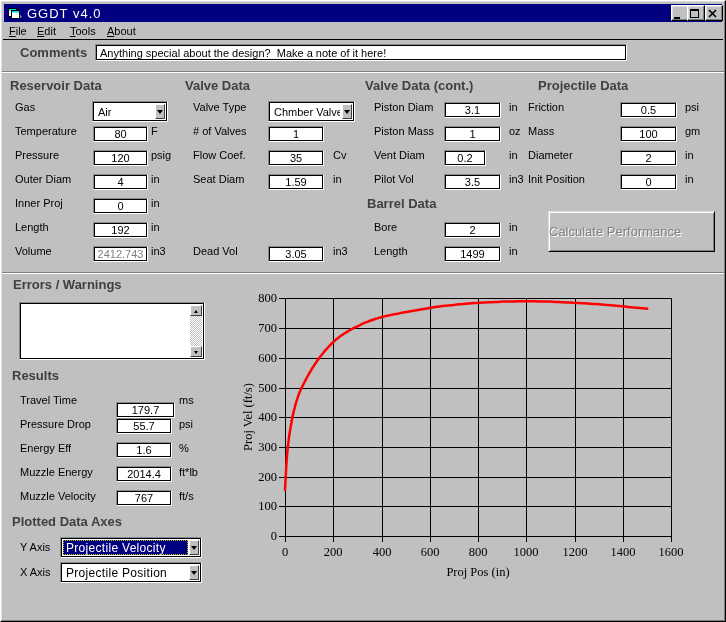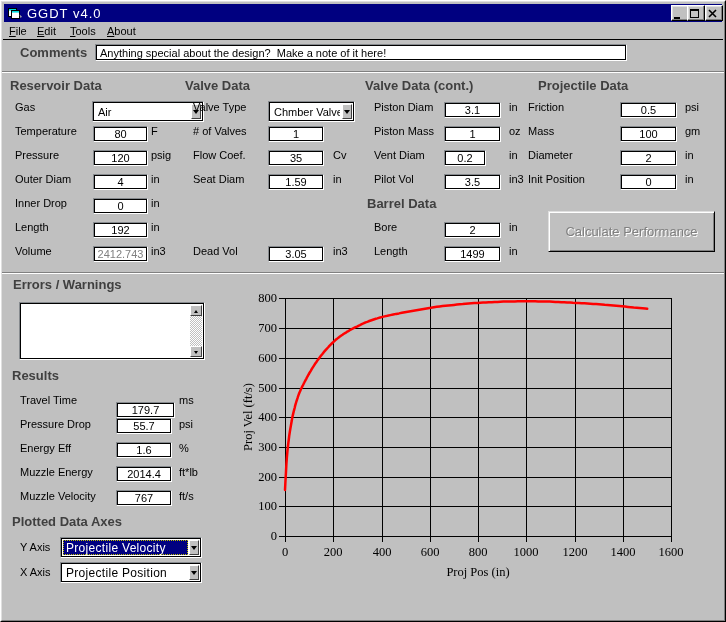--- a/index.html
+++ b/index.html
@@ -53,42 +53,42 @@
 <div class="tb" style="left:95px;top:44px;width:532px;height:17px">
     <div style="position:absolute;left:4px;top:2px;font-size:11px;white-space:nowrap">Anything special about the design?&nbsp; Make a note of it here!</div>
   </div>
 <div style="position:absolute;left:2px;top:71px;width:722px;height:1px;background:#808080"></div>
 <div style="position:absolute;left:2px;top:72px;width:722px;height:1px;background:#fff"></div>
 <div class="hd" style="left:10px;top:79px">Reservoir Data</div>
 <div class="hd" style="left:185px;top:79px">Valve Data</div>
 <div class="hd" style="left:365px;top:79px">Valve Data (cont.)</div>
 <div class="hd" style="left:538px;top:79px">Projectile Data</div>
 <div class="lb" style="left:15px;top:101px">Gas</div>
-<div class="tb" style="left:92px;top:101px;width:112px;height:21px">
+<div class="tb" style="left:92px;top:101px;width:76px;height:21px">
     <div class="cbtx" style="font-size:11px">Air</div>
     <div class="cbbtn">
       <div class="arr"></div>
     </div>
   </div>
 <div class="lb" style="left:15px;top:125px">Temperature</div>
 <div class="tb" style="left:93px;top:126px;width:55px;height:16px">
     <div class="tbi" style="color:#000;line-height:12px">80</div>
   </div>
 <div class="lb" style="left:151px;top:125px">F</div>
 <div class="lb" style="left:15px;top:149px">Pressure</div>
 <div class="tb" style="left:93px;top:150px;width:55px;height:16px">
     <div class="tbi" style="color:#000;line-height:12px">120</div>
   </div>
 <div class="lb" style="left:151px;top:149px">psig</div>
 <div class="lb" style="left:15px;top:173px">Outer Diam</div>
 <div class="tb" style="left:93px;top:174px;width:55px;height:16px">
     <div class="tbi" style="color:#000;line-height:12px">4</div>
   </div>
 <div class="lb" style="left:151px;top:173px">in</div>
-<div class="lb" style="left:15px;top:197px">Inner Drop</div>
+<div class="lb" style="left:15px;top:197px">Inner Proj</div>
 <div class="tb" style="left:93px;top:198px;width:55px;height:16px">
     <div class="tbi" style="color:#000;line-height:12px">0</div>
   </div>
 <div class="lb" style="left:151px;top:197px">in</div>
 <div class="lb" style="left:15px;top:221px">Length</div>
 <div class="tb" style="left:93px;top:222px;width:55px;height:16px">
     <div class="tbi" style="color:#000;line-height:12px">192</div>
   </div>
 <div class="lb" style="left:151px;top:221px">in</div>
 <div class="lb" style="left:15px;top:245px">Volume</div>
@@ -169,21 +169,21 @@
   </div>
 <div class="lb" style="left:685px;top:149px">in</div>
 <div class="lb" style="left:528px;top:173px">Init Position</div>
 <div class="tb" style="left:620px;top:174px;width:57px;height:16px">
     <div class="tbi" style="color:#000;line-height:12px">0</div>
   </div>
 <div class="lb" style="left:685px;top:173px">in</div>
 <div style="position:absolute;left:548px;top:211px;width:165px;height:39px;background:#c0c0c0;
  border:1px solid;border-color:#dfdfdf #000 #000 #dfdfdf;
  box-shadow:inset 1px 1px 0 #fff,inset -1px -1px 0 #808080">
-<div style="position:absolute;left:0;right:0;top:12px;text-align:center;font-size:13px;
+<div style="position:absolute;left:0;right:0;top:12px;font-size:13px;
  color:#808080;text-shadow:1px 1px 0 #fff">Calculate Performance</div>
   </div>
 <div style="position:absolute;left:2px;top:272px;width:722px;height:1px;background:#808080"></div>
 <div style="position:absolute;left:2px;top:273px;width:722px;height:1px;background:#fff"></div>
 <div class="hd" style="left:13px;top:278px">Errors / Warnings</div>
 <div class="tb" style="left:19px;top:302px;width:186px;height:58px">
 <div style="position:absolute;right:2px;top:2px;width:12px;bottom:2px;background-image:conic-gradient(#fff 25%,#c0c0c0 0 50%,#fff 0 75%,#c0c0c0 0);background-size:2px 2px">
 <div style="position:absolute;left:0;top:0;width:12px;height:11px;background:#c0c0c0;border:1px solid;border-color:#fff #404040 #404040 #fff;box-sizing:border-box">
         <div style="position:absolute;left:3px;top:4px;width:0;height:0;border:2.5px solid transparent;border-bottom:3px solid #000;border-top:none"></div>
       </div>

